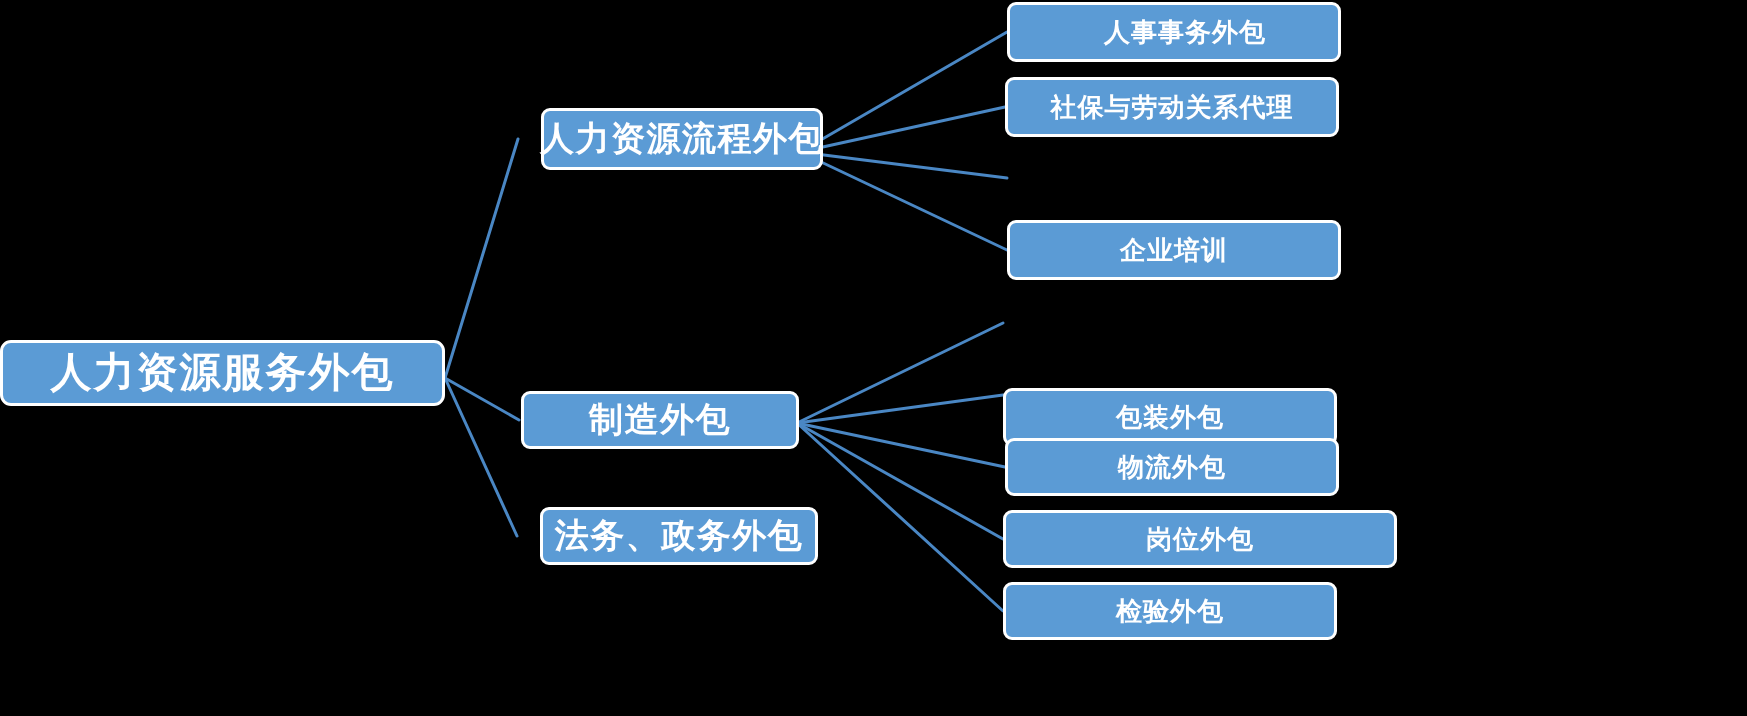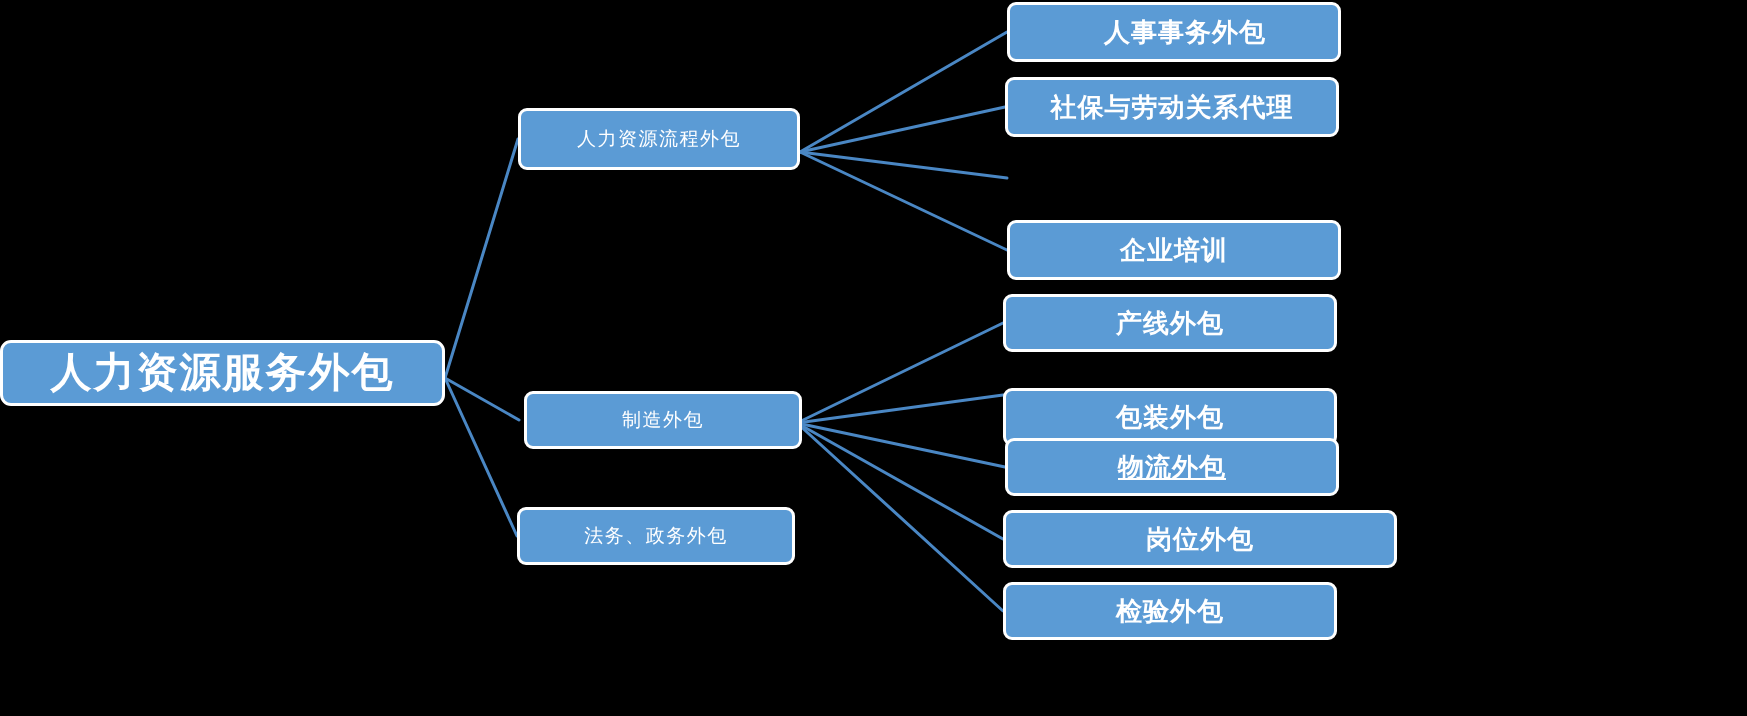--- a/index.html
+++ b/index.html
@@ -38,23 +38,24 @@
     white-space: nowrap;
     letter-spacing: 0.5px;
   }
   .node-root {
     border-radius: 11px;
     font-size: 41px;
     font-weight: bold;
     letter-spacing: 2px;
   }
   .node-l2 {
-    font-size: 19px;
-    font-weight: normal;
+    font-size: 34px;
+    font-weight: bold;
     letter-spacing: 1.5px;
+    margin-left: 23px;
   }
   .node-leaf {
     font-size: 26px;
     font-weight: bold;
     letter-spacing: 1px;
   }
 </style>
 </head>
 <body>
 
@@ -76,50 +77,47 @@
     </svg>
 
   <div class="node node-root" style="left:0px; top:340px; width:445px; height:66px;">
     <span>人力资源服务外包</span>
   </div>
 
   <div class="node node-l2" style="left:518px; top:108px; width:282px; height:62px;">
     <span>人力资源流程外包</span>
   </div>
 
-  <div class="node node-l2" style="left:524px; top:391px; width:278px; height:58px;">
+  <div class="node node-l2" style="left:498px; top:391px; width:278px; height:58px;">
     <span>制造外包</span>
   </div>
 
   <div class="node node-l2" style="left:517px; top:507px; width:278px; height:58px;">
     <span>法务、政务外包</span>
   </div>
 
   <div class="node node-leaf" style="left:1007px; top:2px; width:334px; height:60px;padding-left:22px;">
     <span>人事事务外包</span>
   </div>
 
   <div class="node node-leaf" style="left:1005px; top:77px; width:334px; height:60px;justify-content:center;">
     <span>社保与劳动关系代理</span>
   </div>
 
 
   <div class="node node-leaf" style="left:1007px; top:220px; width:334px; height:60px;">
     <span>企业培训</span>
   </div>
 
-  <div class="node node-leaf" style="left:1003px; top:294px; width:334px; height:58px;">
-    <span>产线外包</span>
-  </div>
 
   <div class="node node-leaf" style="left:1003px; top:388px; width:334px; height:58px;">
     <span>包装外包</span>
   </div>
 
-  <div class="node node-leaf" style="left:1005px; top:438px; width:334px; height:58px;text-decoration:underline;">
+  <div class="node node-leaf" style="left:1005px; top:438px; width:334px; height:58px;">
     <span>物流外包</span>
   </div>
 
   <div class="node node-leaf" style="left:1003px; top:510px; width:394px; height:58px;">
     <span>岗位外包</span>
   </div>
 
   <div class="node node-leaf" style="left:1003px; top:582px; width:334px; height:58px;">
     <span>检验外包</span>
   </div>

